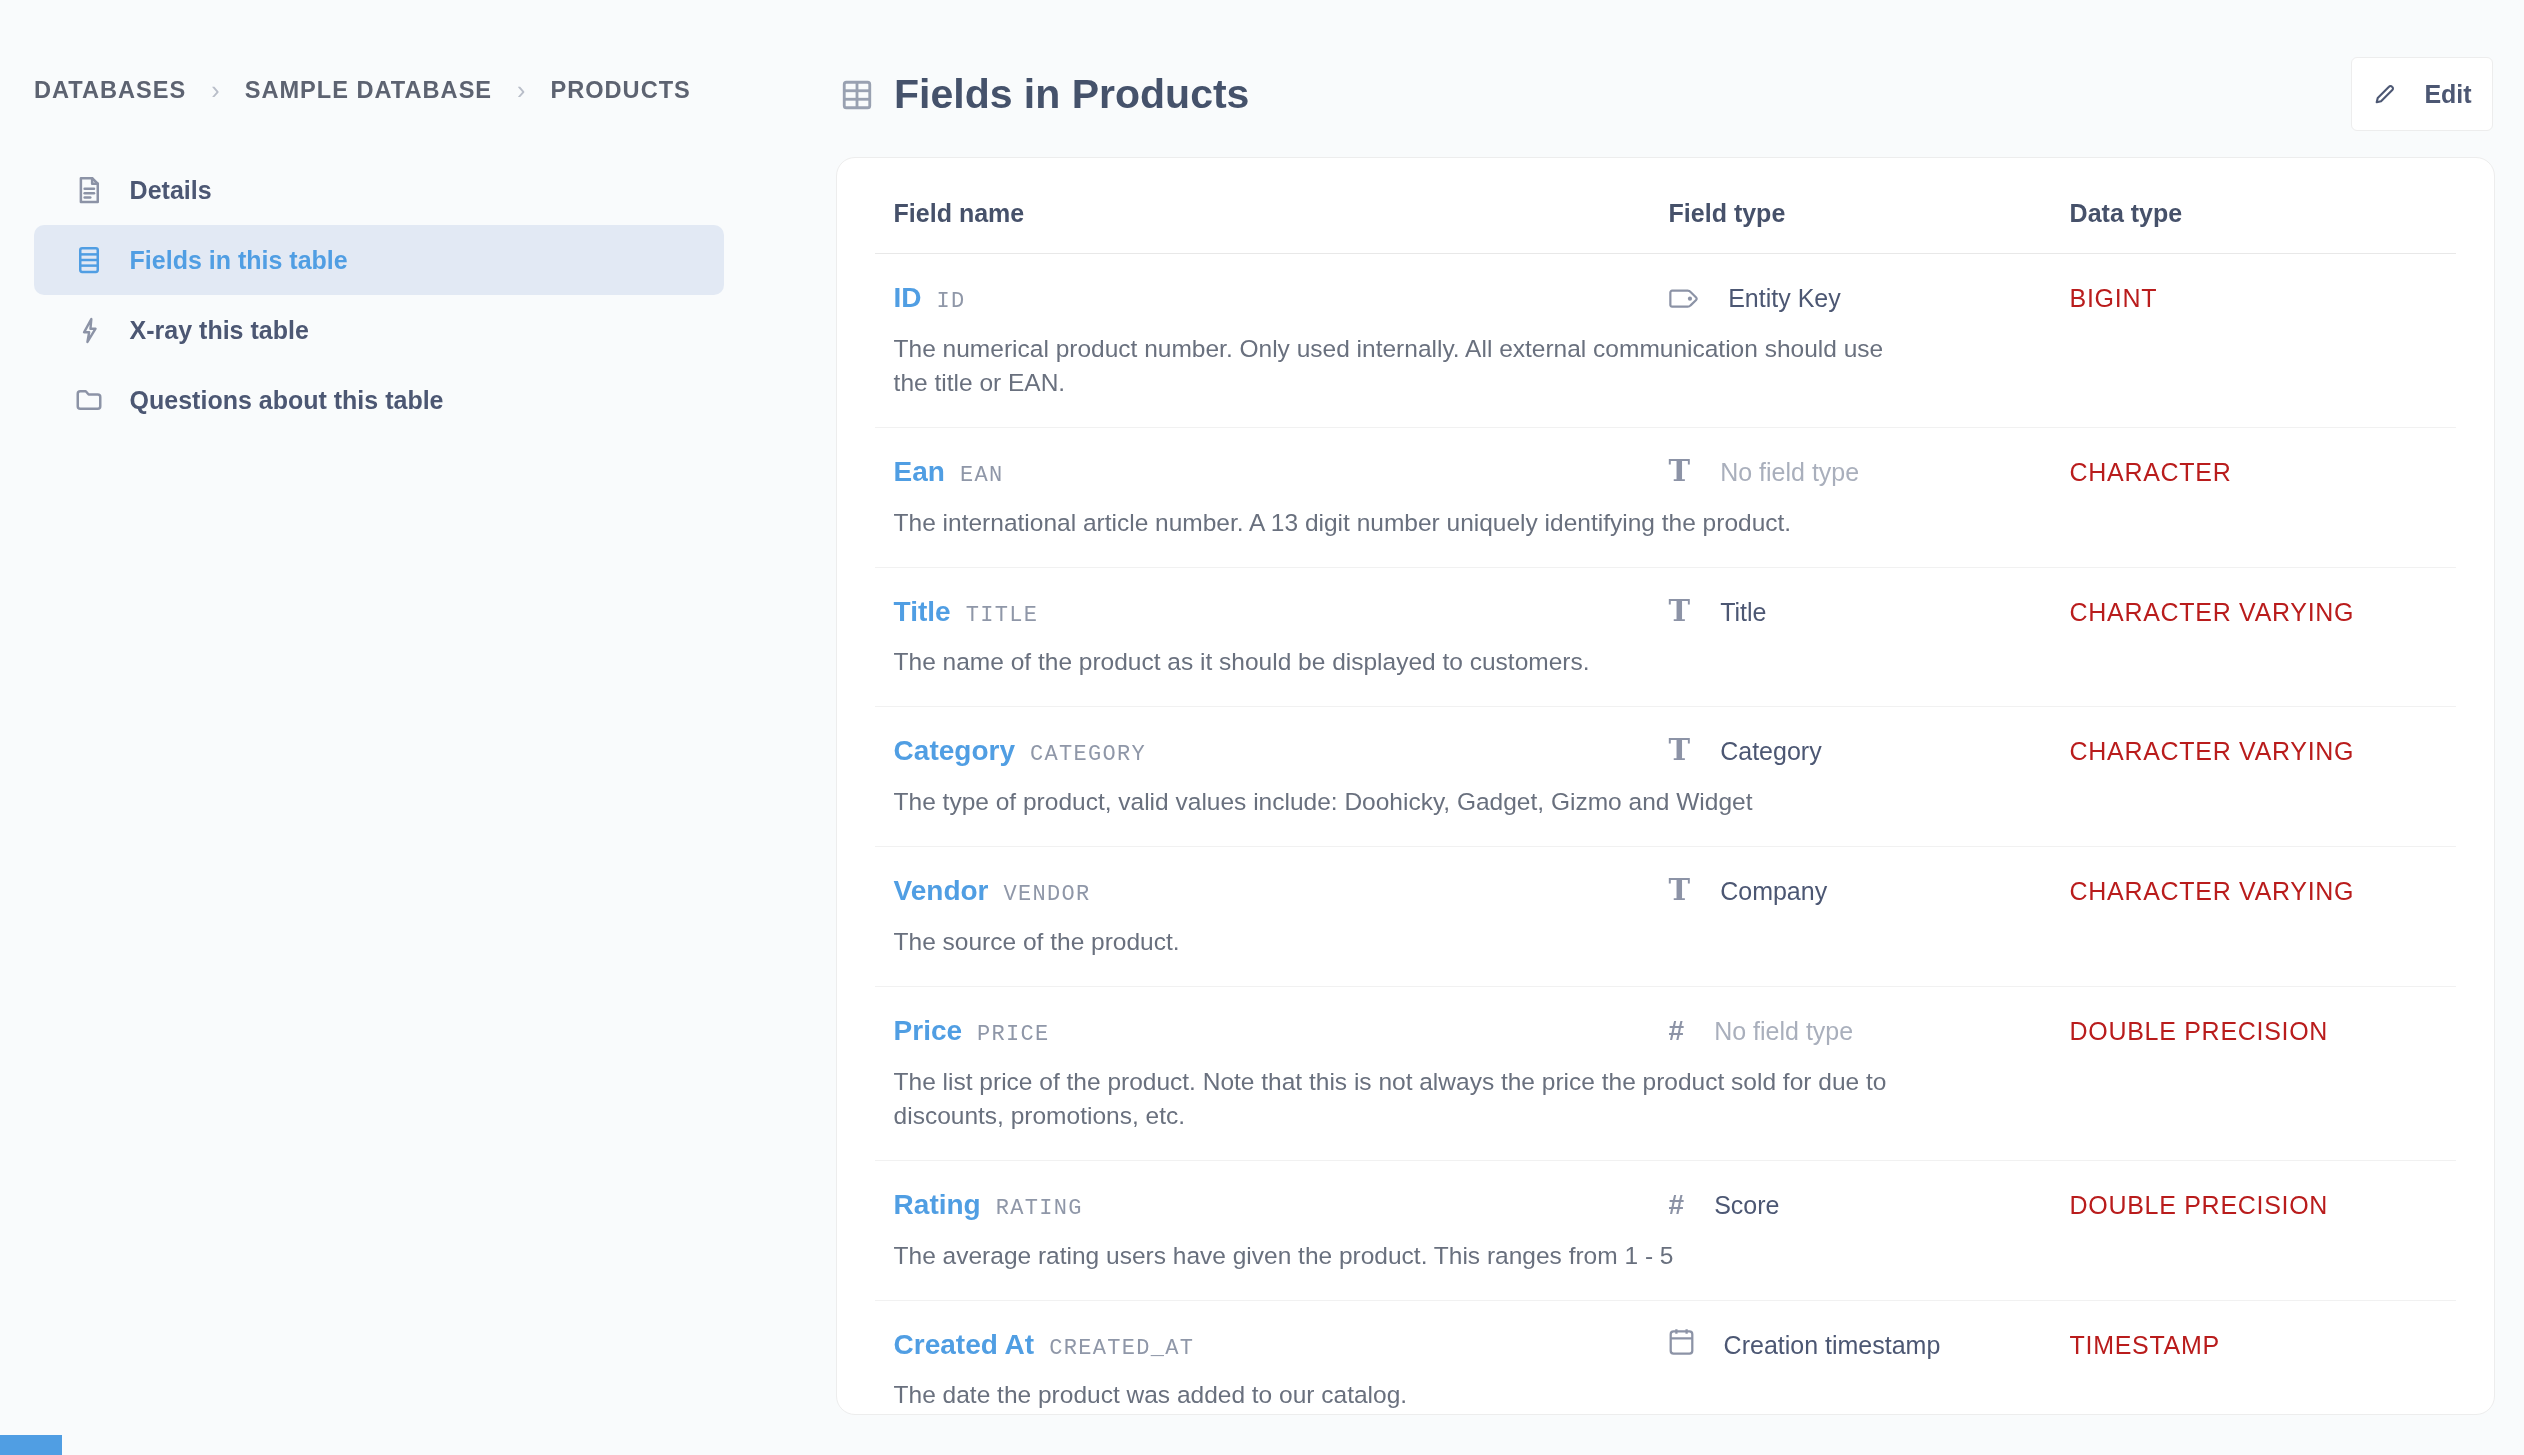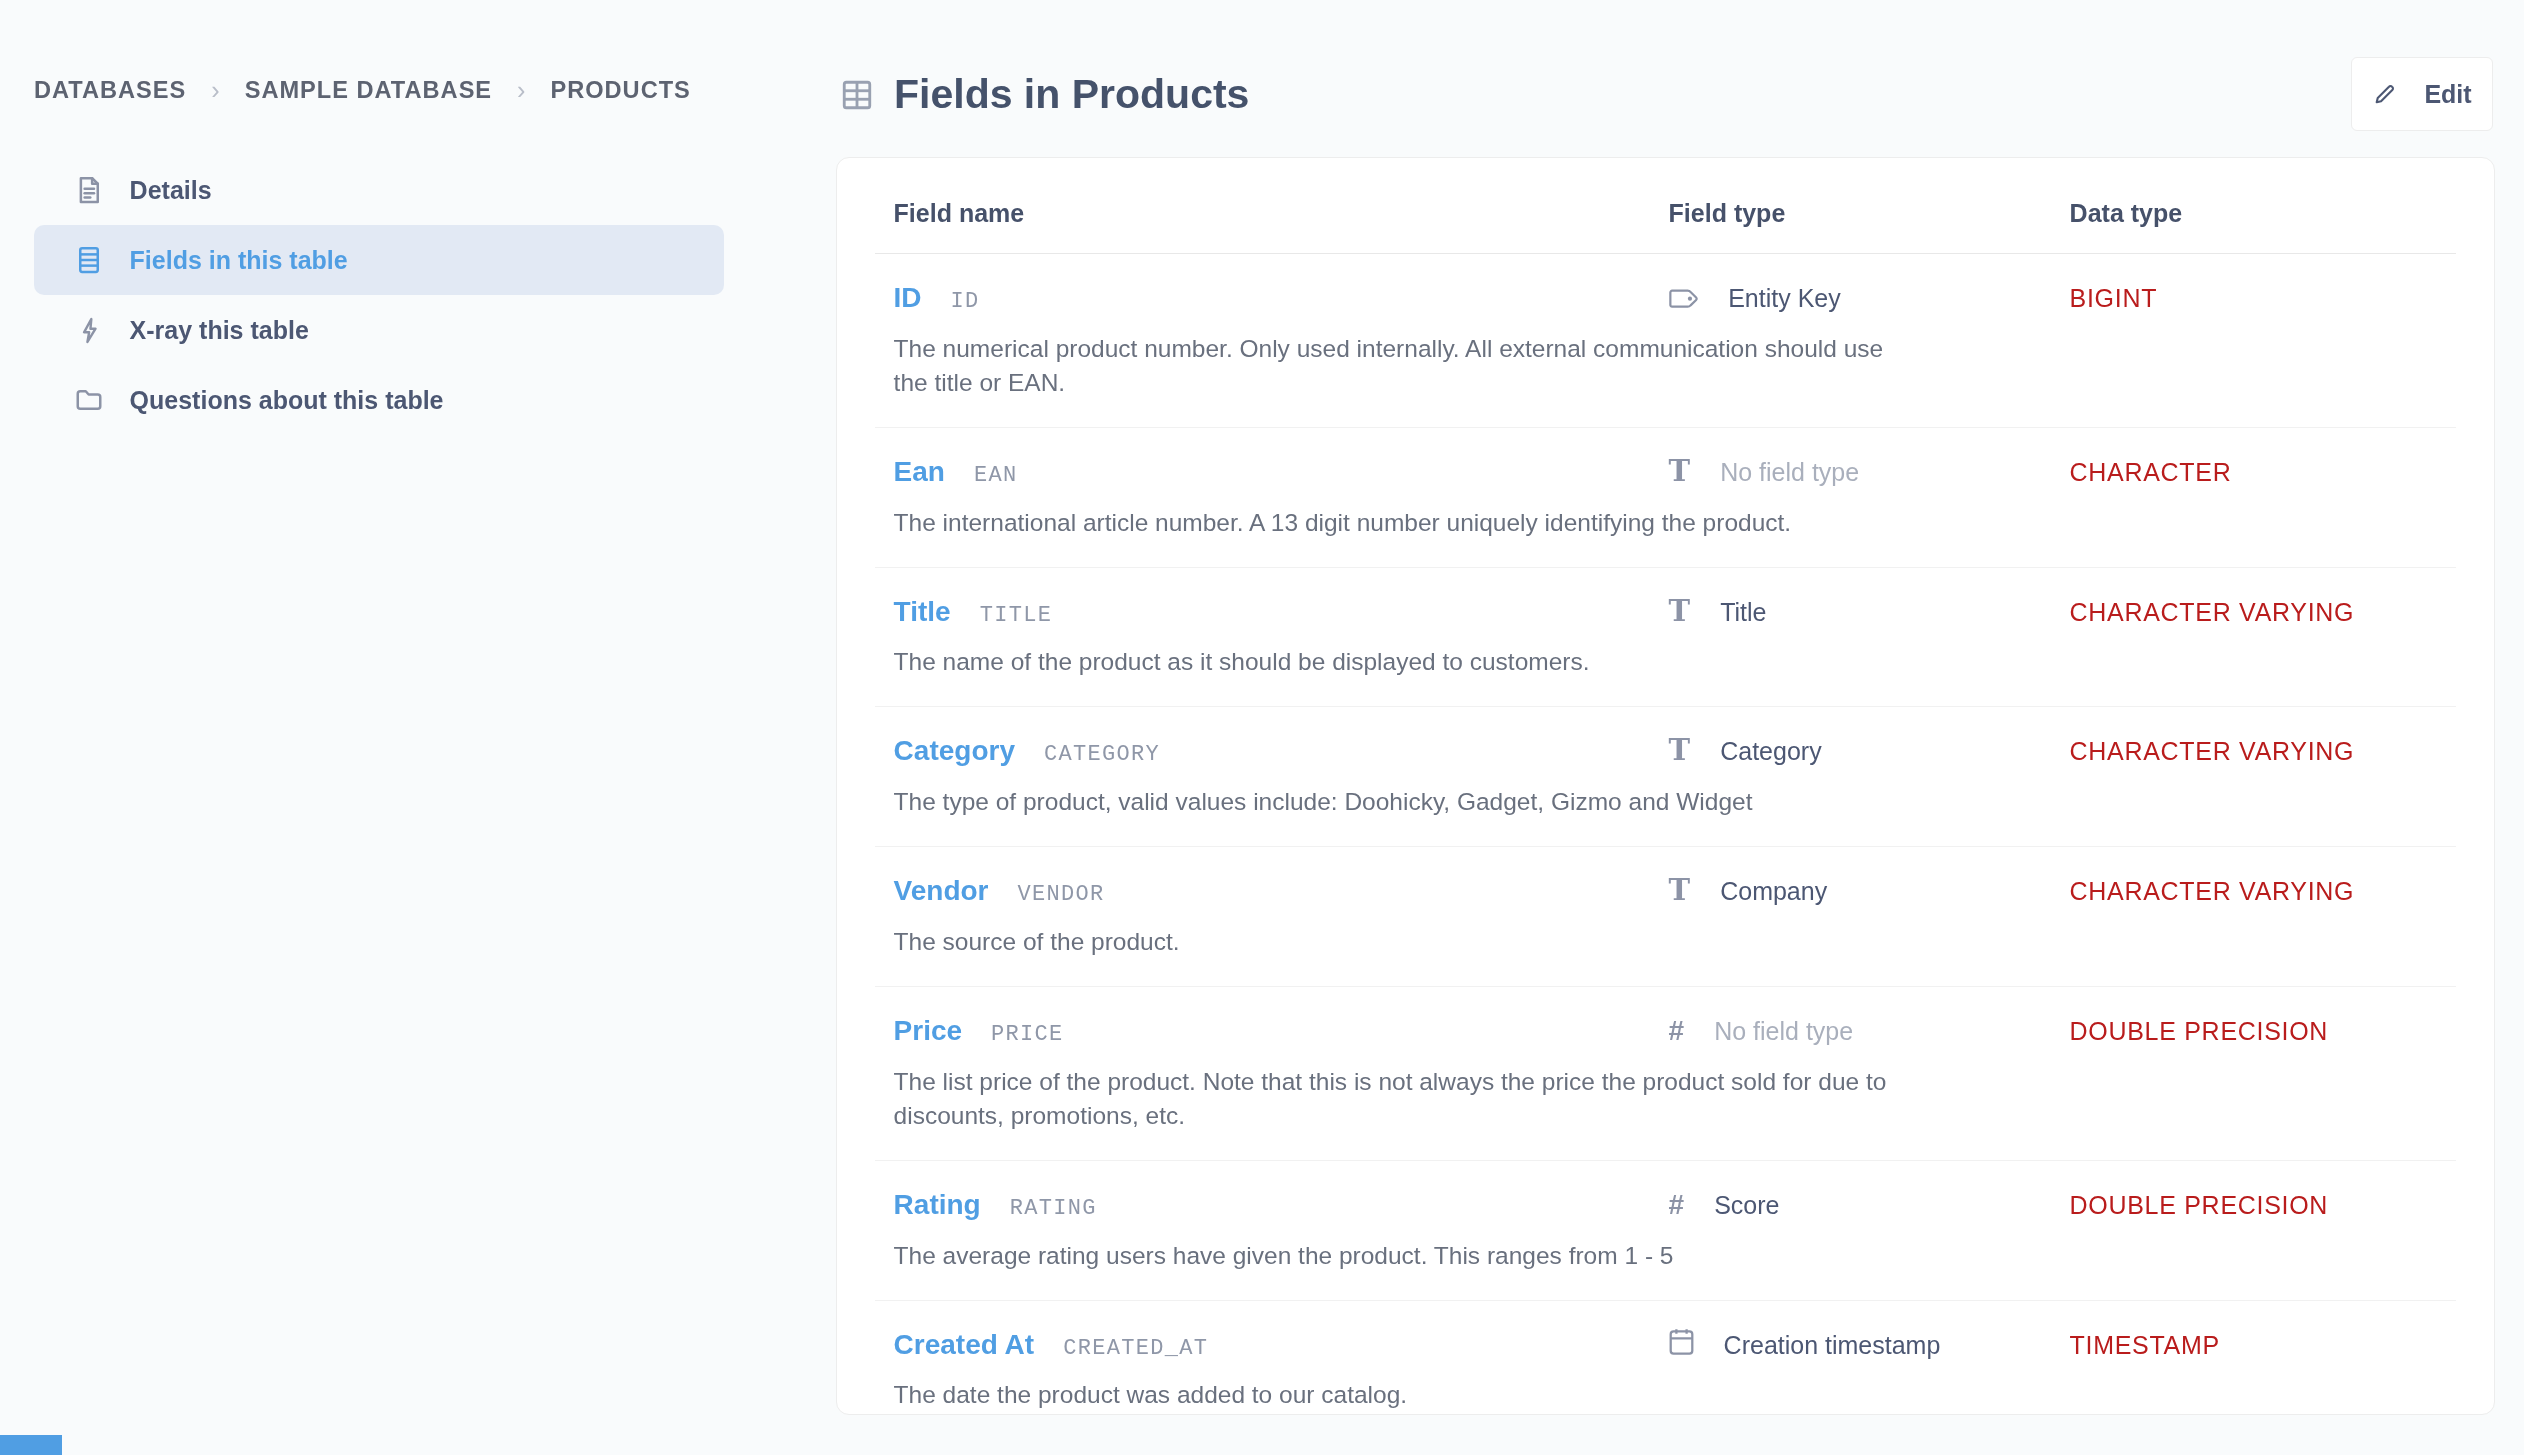--- a/index.html
+++ b/index.html
@@ -44,36 +44,36 @@
     position:absolute; left:2351px; top:57px; width:142px; height:74px;
     background:#FFFFFF; border:1.7px solid #EDEDED; border-radius:6px;
     display:flex; align-items:center; justify-content:center; gap:27px;
     font-size:25px; font-weight:700; color:#4C5773; cursor:pointer;text-align:right;
   }
 
   
   .card {
     position:absolute; left:836px; top:157px;
     width:1659px; height:1258px;
-    background:#FFFFFF; border:1.7px solid #EDEDED; border-radius:13px;
+    background:#FFFFFF; border:1.7px solid #EDEDED; border-radius:19px;
     overflow:hidden;
   }
   .thead {
     display:grid; grid-template-columns:775px 401px 1fr;
     margin:0 38px; padding:41px 0 25px 18.6px;
     border-bottom:1.7px solid #E8E8E8;
     font-size:25px; font-weight:700; color:#46516A;
   }
   .frow { margin:0 38px; padding:25px 0 27px 18.6px; border-bottom:1.7px solid #F1F1F1; }
   .frow:last-child { border-bottom:none; }
   .frow-top {
     display:grid; grid-template-columns:775px 401px 1fr;
     align-items:baseline; line-height:37px;
   }
-  .cell-name { display:flex; align-items:baseline; gap:29px; }
+  .cell-name { display:flex; align-items:baseline; gap:15px; }
   .fname { font-size:28px; font-weight:700; color:#509EE3; text-decoration:none; cursor:pointer; }
   .fcode {
     font-family:"Liberation Mono","DejaVu Sans Mono",monospace;
     font-size:22px; color:#8F97A8; letter-spacing:1.3px;
   }
   .cell-type { display:flex; align-items:baseline; gap:30px; font-size:25px; color:#4C5773; }
   .ft-label.muted { color:#A9AFBC; }
   .icon-glyph { line-height:1; }
   .t-glyph { font-family:"DejaVu Serif","Liberation Serif",serif; font-size:29px; font-weight:700; color:#8C93A6; }
   .hash-glyph { font-size:28px; font-weight:700; color:#8C93A6; }

